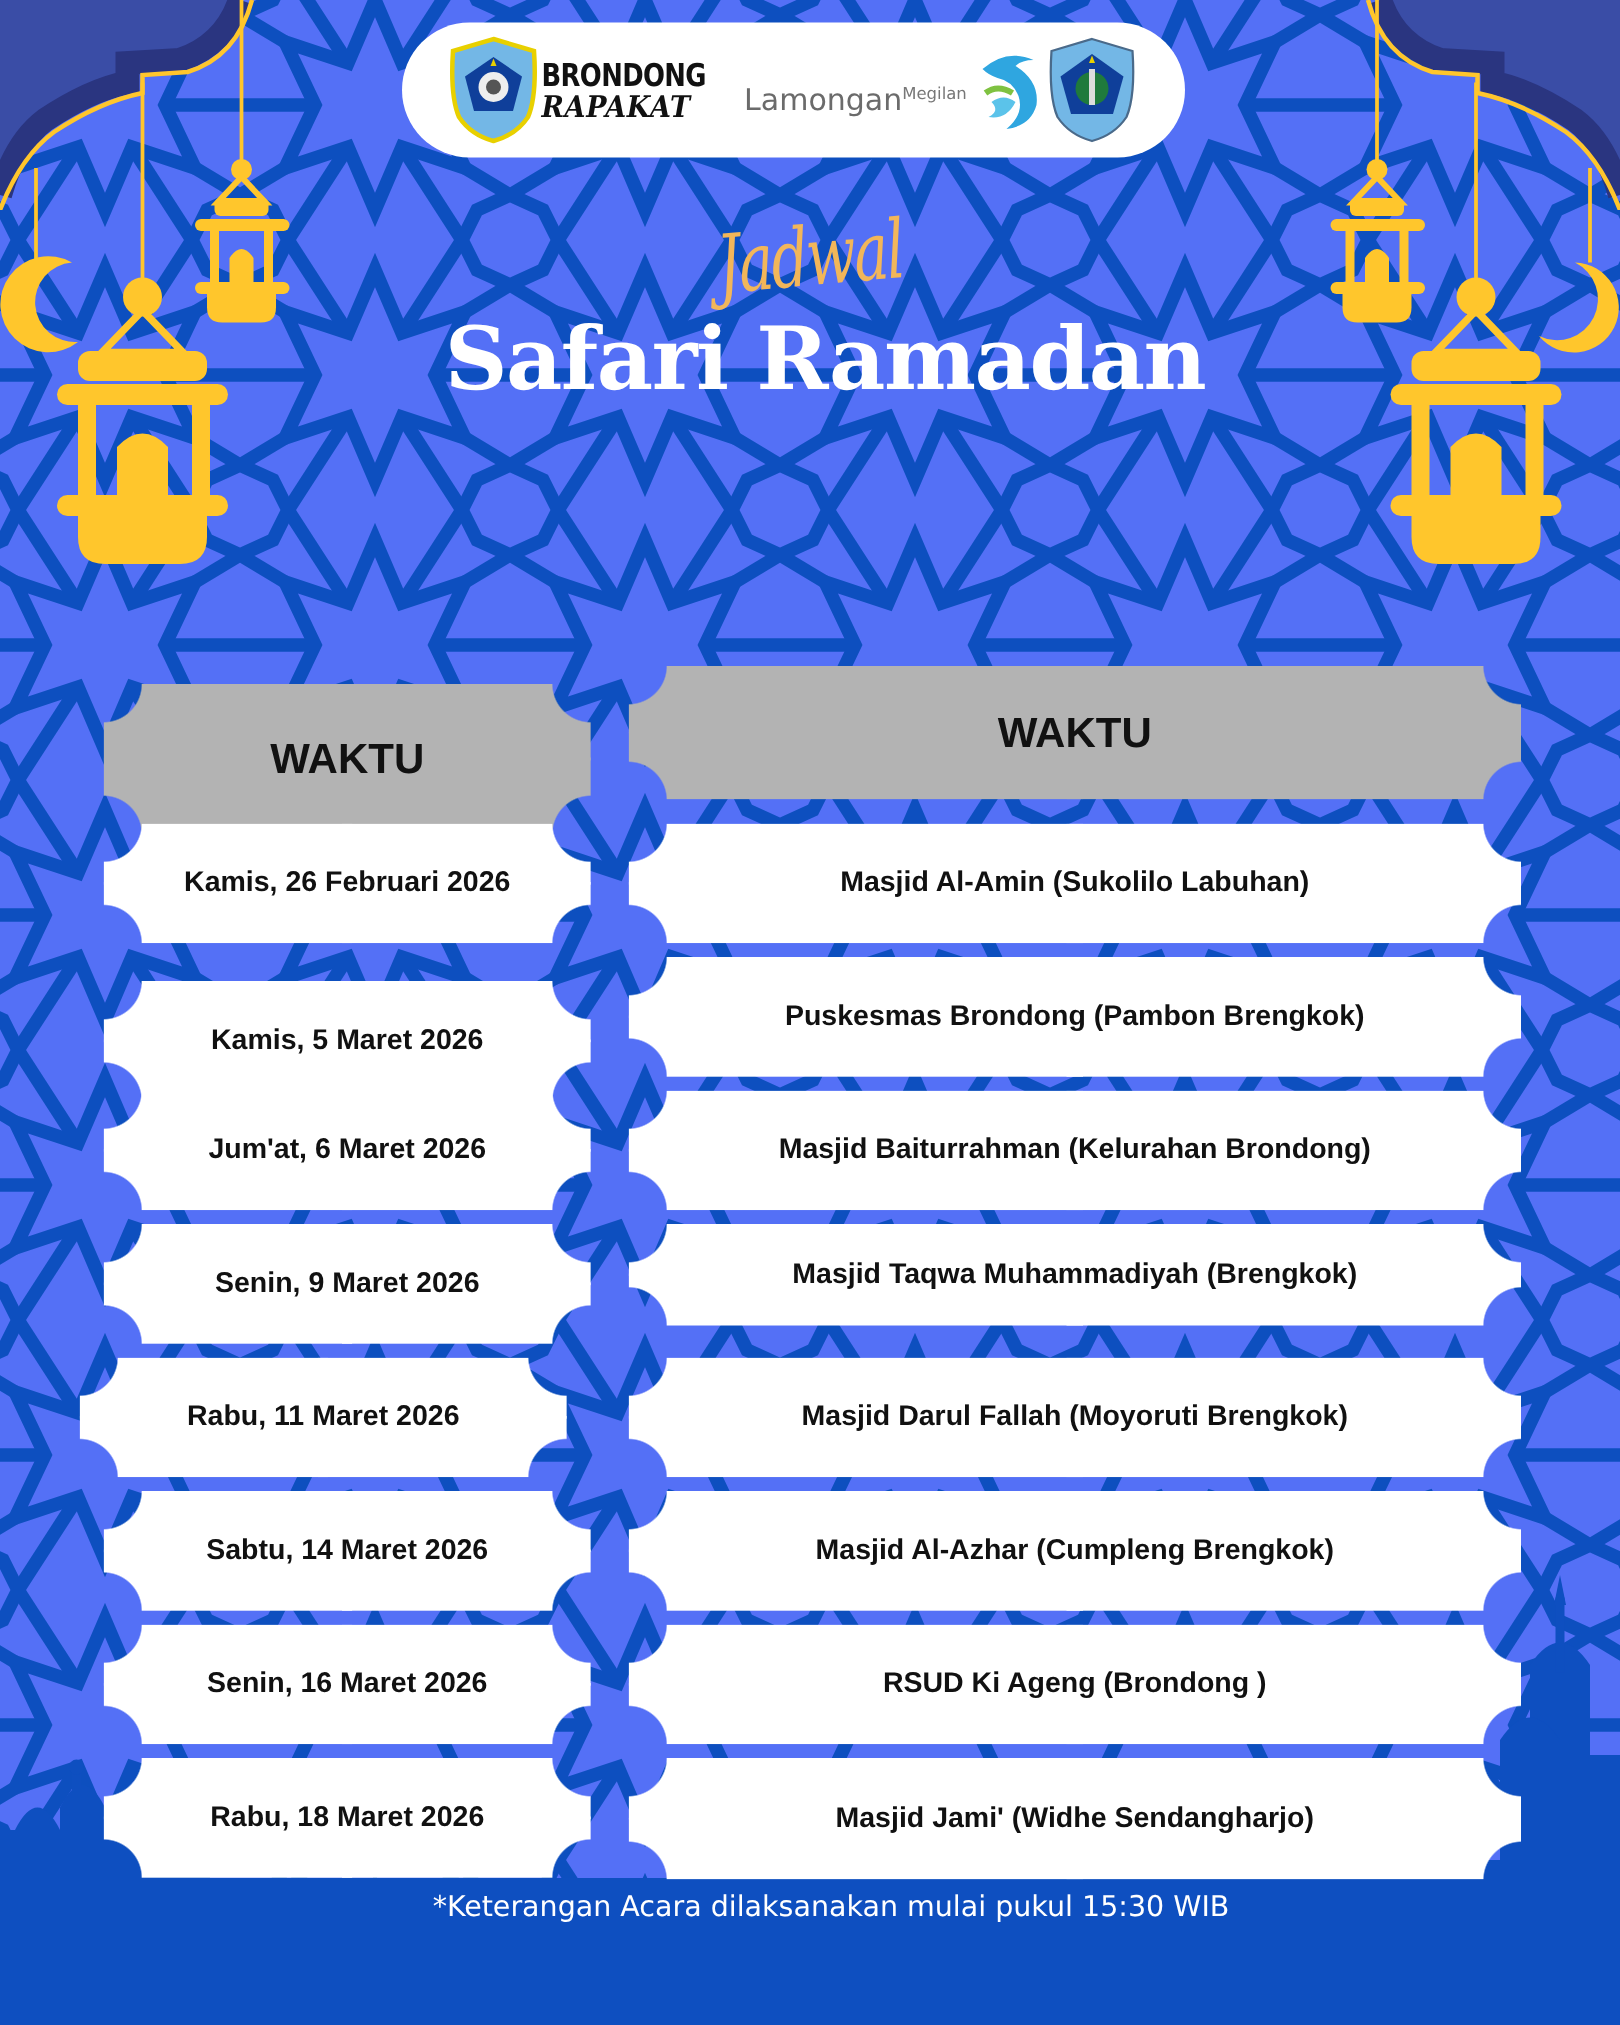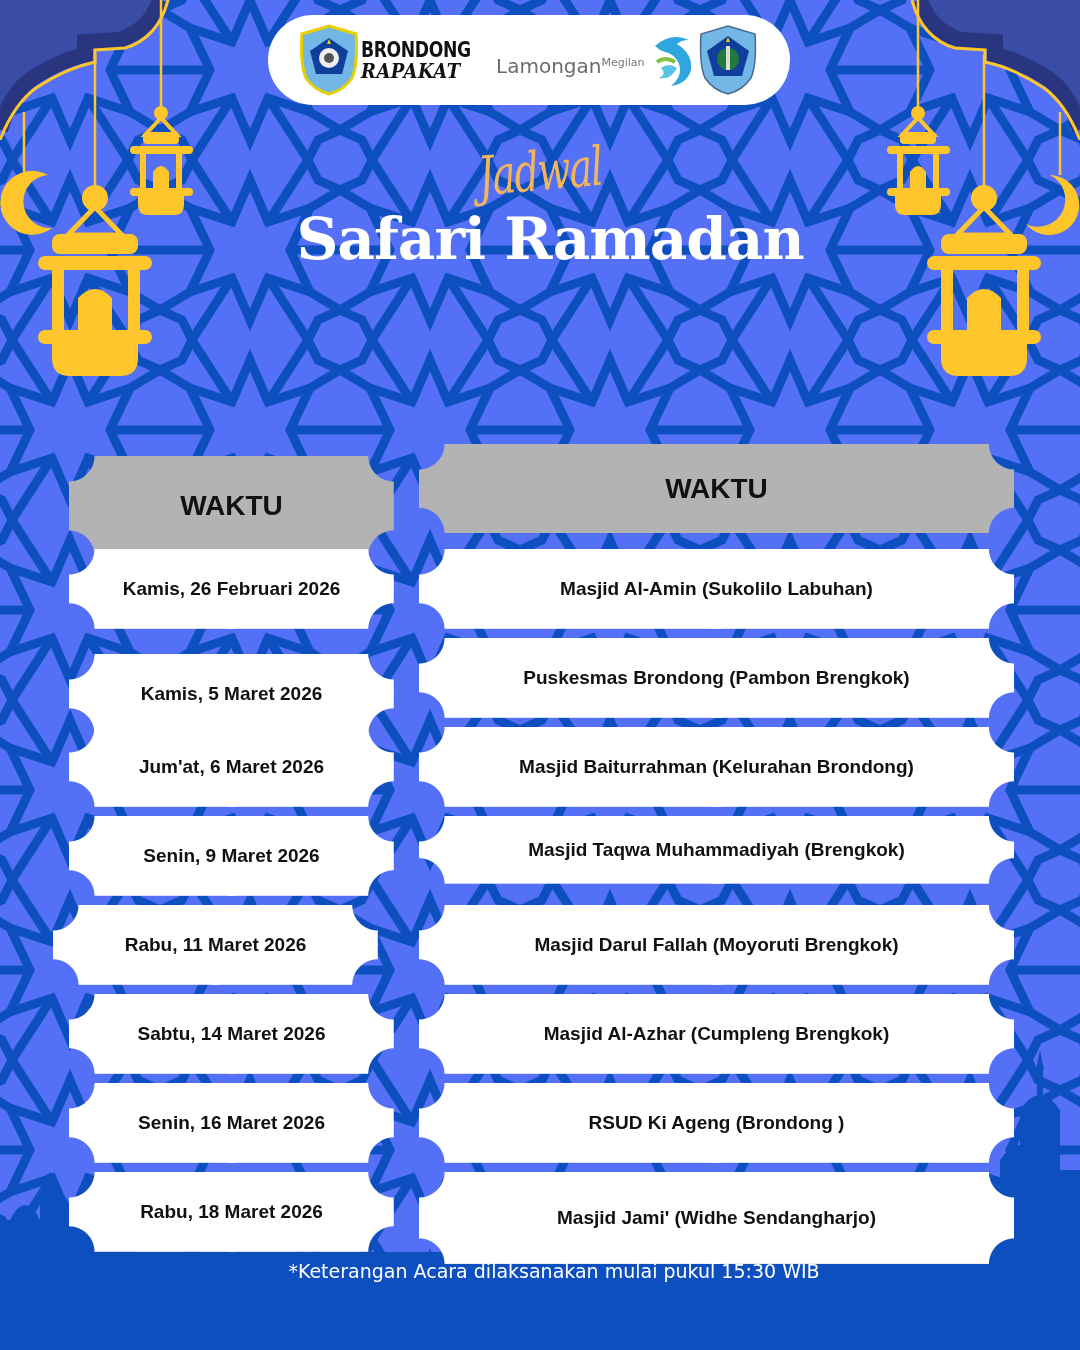--- a/index.html
+++ b/index.html
@@ -289,16 +289,16 @@
   <div class="cell body" style="left:53px;top:905px;width:325px;height:80px;">Rabu, 11 Maret 2026</div>
   <div class="cell body" style="left:419px;top:905px;width:595px;height:80px;">Masjid Darul Fallah (Moyoruti Brengkok)</div>
 
   <div class="cell body" style="left:69px;top:994px;width:325px;height:80px;">Sabtu, 14 Maret 2026</div>
   <div class="cell body" style="left:419px;top:994px;width:595px;height:80px;">Masjid Al-Azhar (Cumpleng Brengkok)</div>
 
   <div class="cell body" style="left:69px;top:1083px;width:325px;height:80px;">Senin, 16 Maret 2026</div>
   <div class="cell body" style="left:419px;top:1083px;width:595px;height:80px;">RSUD Ki Ageng (Brondong )</div>
 
   <div class="cell body" style="left:69px;top:1172px;width:325px;height:80px;">Rabu, 18 Maret 2026</div>
-  <div class="cell body" style="left:419px;top:1172px;width:595px;height:92px;">Masjid Jami' (Widhe Sendangharjo)</div>
+  <div class="cell body" style="left:419px;top:1172px;width:595px;height:81px;">Masjid Jami' (Widhe Sendangharjo)</div>
 </div>
 
 <div class="footnote">*Keterangan Acara dilaksanakan mulai pukul 15:30 WIB</div>
 
 </body></html>

